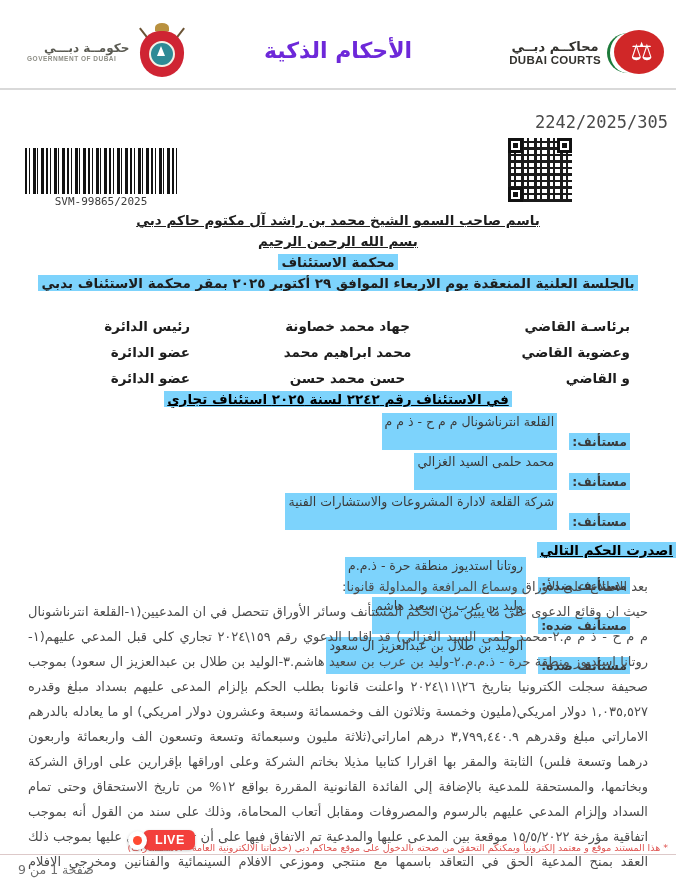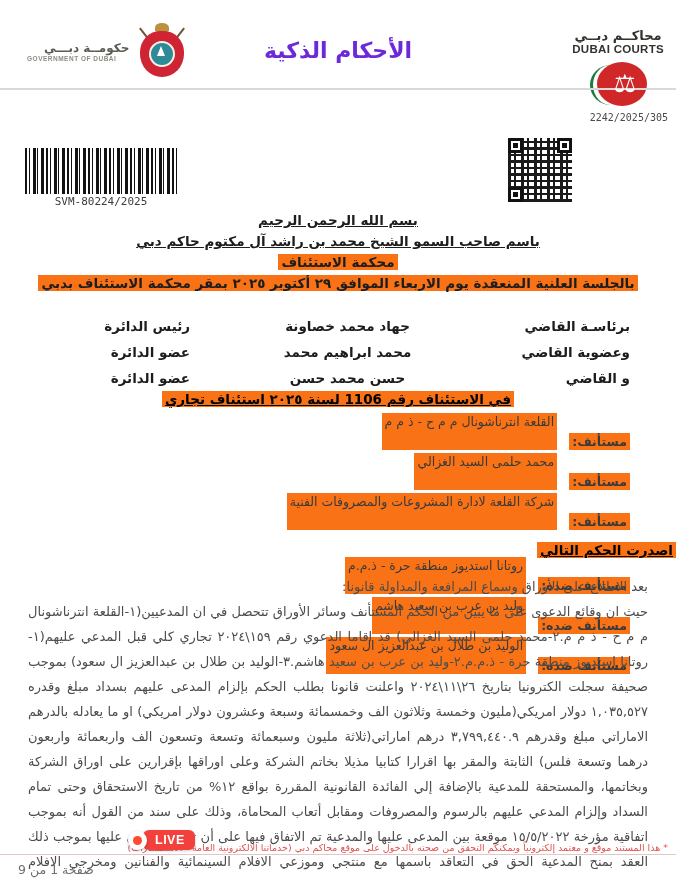--- a/index.html
+++ b/index.html
@@ -17,47 +17,47 @@
   .pole { position:absolute; top:4px; width:2px; height:20px; background:#6b5335; }
   .pole-l { left:10px; transform:rotate(-38deg); }
   .pole-r { right:10px; transform:rotate(38deg); }
   .crest { position:absolute; top:1px; left:20px; width:14px; height:9px; background:#b9913f; border-radius:50% 50% 20% 20%; }
   .falcon { position:absolute; left:5px; top:9px; width:44px; height:46px; background:#cf2433; border-radius:46% 46% 50% 50%; }
   .gov-circle { position:absolute; left:14px; top:19px; width:26px; height:26px; background:#2e8a96; border:2px solid #f4f0e6; border-radius:50%; z-index:2; }
   .sail { position:absolute; left:22px; top:24px; width:0; height:0; z-index:3;
           border-left:4px solid transparent; border-right:4px solid transparent; border-bottom:10px solid #fff; }
   .doc-title { position:absolute; top:38px; left:0; width:100%; text-align:center;
                font-size:22px; font-weight:bold; color:#6d28d9; direction:rtl; }
-  .courts-block { position:absolute; top:28px; right:12px; display:flex; align-items:center; gap:5px;flex-direction:column; }
+  .courts-block { position:absolute; top:28px; right:12px; display:flex; align-items:center; gap:5px; }
   .courts-text { text-align:center; }
   .courts-ar { font-size:13px; font-weight:bold; color:#33322e; direction:rtl; }
   .courts-en { font-size:11.5px; font-weight:bold; color:#33322e; font-family:"Liberation Sans",sans-serif; letter-spacing:.3px; }
   .courts-emblem { position:relative; width:58px; height:48px; }
   .c-ellipse { position:absolute; right:0; top:2px; width:50px; height:44px; background:#d02728; border-radius:50%; }
   .c-scales { position:absolute; right:11px; top:8px; color:#fff; font-size:25px; line-height:32px; z-index:2; }
   .c-laurel { position:absolute; left:1px; top:5px; width:42px; height:40px; border-left:3px solid #1c7a3a; border-radius:50%; }
   .top-divider { position:absolute; top:88px; left:0; width:676px; border-top:2px solid #d9d9d9; }
   
   .case-number { position:absolute; top:112px; right:8px; font-family:"DejaVu Sans Mono",monospace;
-                 font-size:10px; color:#4a4a4a; }
+                 font-size:17px; color:#4a4a4a; }
   .qr { position:absolute; top:138px; right:104px; width:64px; height:64px; background:
         repeating-linear-gradient(0deg,#1b1b1b 0 3px, rgba(255,255,255,0) 3px 7px, #1b1b1b 7px 9px, rgba(255,255,255,0) 9px 13px),
         repeating-linear-gradient(90deg,#1b1b1b 0 3px,#fff 3px 6px,#1b1b1b 6px 8px,#fff 8px 13px); }
   .finder { position:absolute; width:15px; height:15px; border:3px solid #111; background:#fff; }
   .finder::after { content:""; position:absolute; left:2px; top:2px; width:5px; height:5px; background:#111; }
   .f-tl { top:0; left:0; } .f-tr { top:0; right:0; } .f-bl { bottom:0; left:0; }
   .barcode-wrap { position:absolute; top:148px; left:25px; width:152px; text-align:center; }
   .barcode { width:152px; height:46px; background:
      repeating-linear-gradient(90deg,#121212 0 2px,#fff 2px 4px,#121212 4px 5px,#fff 5px 8px,#121212 8px 11px,#fff 11px 12px,#121212 12px 13px,#fff 13px 16px,#121212 16px 19px,#fff 19px 21px); }
   .barcode-label { font-family:"DejaVu Sans Mono",monospace; font-size:11px; color:#3c3c3c; margin-top:1px; }
   
   .preamble { position:absolute; top:212px; left:0; width:100%; text-align:center; direction:rtl; color:#1d1d1d; }
   .pre-line { font-size:13.5px; font-weight:bold; margin-bottom:5px; }
   .u { text-decoration:underline; }
-  .hl { background:#f97316; padding:0 3px; }
+  .hl { background:#7dd3fc; padding:0 3px; }
   .pre-court { margin-top:3px; }
   .pre-session { margin-top:4px; }
   
   .judges { position:absolute; top:313px; right:46px; left:95px; direction:rtl; }
   .judge-row { display:grid; grid-template-columns:125px 1fr 95px; height:26px; align-items:center;
                font-size:13.5px; font-weight:bold; color:#1d1d1d; }
   .judge-name { justify-self:center; }
   .judge-pos { justify-self:start; text-align:left; }
   .appeal-title { position:absolute; top:389px; left:0; width:100%; text-align:center; direction:rtl; }
   .appeal-title span { font-size:13.5px; font-weight:bold; }
@@ -125,26 +125,26 @@
   <div class="case-number">2242/2025/305</div>
 
   <div class="qr">
     <div class="finder f-tl"></div>
       <div class="finder f-tr"></div>
       <div class="finder f-bl"></div>
   </div>
 
   <div class="barcode-wrap">
     <div class="barcode"></div>
-    <div class="barcode-label">SVM-80224/2025</div>
+    <div class="barcode-label">SVM-99865/2025</div>
   </div>
 
   <div class="preamble">
+    <div class="pre-line u">باسم صاحب السمو الشيخ محمد بن راشد آل مكتوم حاكم دبي</div>
     <div class="pre-line u">بسم الله الرحمن الرحيم</div>
-    <div class="pre-line u">باسم صاحب السمو الشيخ محمد بن راشد آل مكتوم حاكم دبي</div>
     <div class="pre-line pre-court"><span class="hl">محكمة الاستئناف</span></div>
     <div class="pre-line pre-session"><span class="hl">بالجلسة العلنية المنعقدة يوم الاربعاء الموافق ٢٩ أكتوبر ٢٠٢٥ بمقر محكمة الاستئناف بدبي</span></div>
   </div>
 
   <div class="judges">
     <div class="judge-row">
       <span class="judge-role">برئاسـة القاضي</span>
       <span class="judge-name">جهاد محمد خصاونة</span>
       <span class="judge-pos">رئيس الدائرة</span>
     </div>
@@ -154,36 +154,36 @@
       <span class="judge-pos">عضو الدائرة</span>
     </div>
     <div class="judge-row">
       <span class="judge-role">و القاضي</span>
       <span class="judge-name">حسن محمد حسن</span>
       <span class="judge-pos">عضو الدائرة</span>
     </div>
   </div>
 
   <div class="appeal-title">
-    <span class="hl u">في الاستئناف رقم 1106 لسنة ٢٠٢٥ استئناف تجاري</span>
+    <span class="hl u">في الاستئناف رقم ٢٢٤٢ لسنة ٢٠٢٥ استئناف تجاري</span>
   </div>
 
   <div class="parties">
     <div class="appellants">
       <div class="party-row">
         <span class="party-label hl">مستأنف:</span>
         <span class="party-name hl">القلعة انترناشونال م م ح - ذ م م</span>
       </div>
       <div class="party-row">
         <span class="party-label hl">مستأنف:</span>
         <span class="party-name hl">محمد حلمى السيد الغزالي</span>
       </div>
       <div class="party-row">
         <span class="party-label hl">مستأنف:</span>
-        <span class="party-name hl">شركة القلعة لادارة المشروعات والمصروفات الفنية</span>
+        <span class="party-name hl">شركة القلعة لادارة المشروعات والاستشارات الفنية</span>
       </div>
     </div>
     <div class="respondents">
       <div class="party-row">
         <span class="party-label hl">مستأنف ضده:</span>
         <span class="party-name hl">روتانا استديوز منطقة حرة - ذ.م.م</span>
       </div>
       <div class="party-row">
         <span class="party-label hl">مستأنف ضده:</span>
         <span class="party-name hl">وليد بن عرب بن سعيد هاشم</span>

